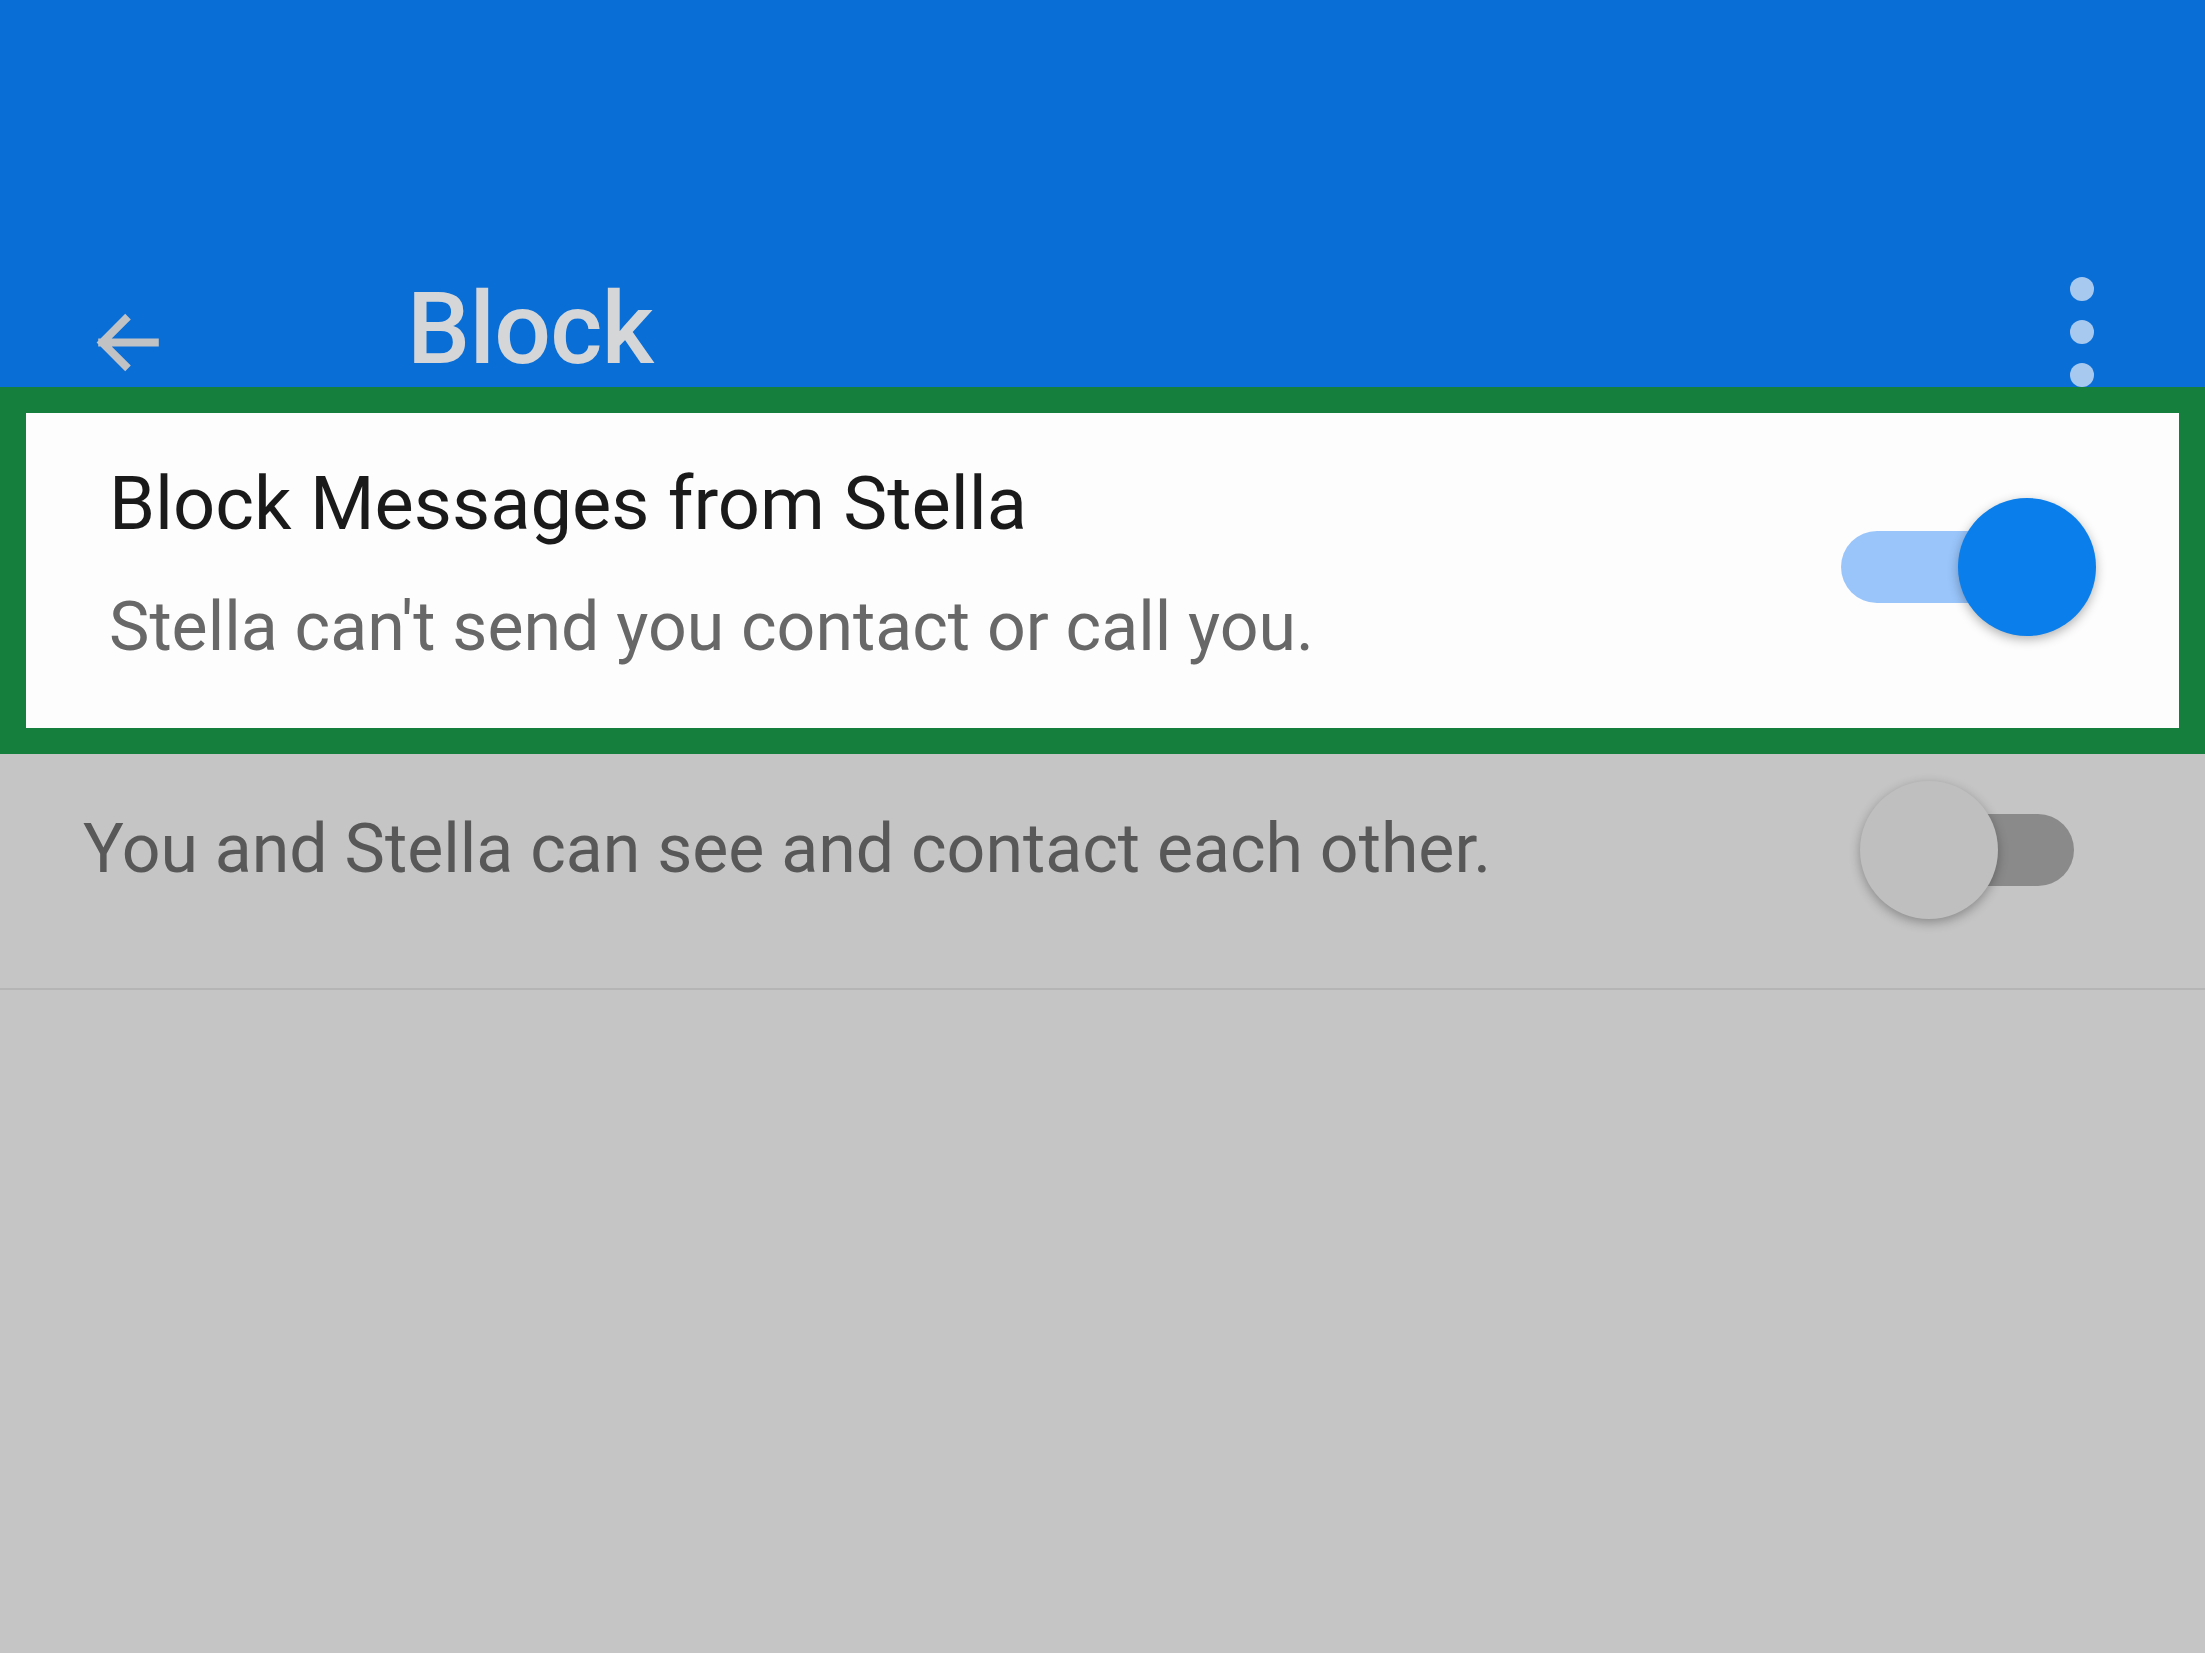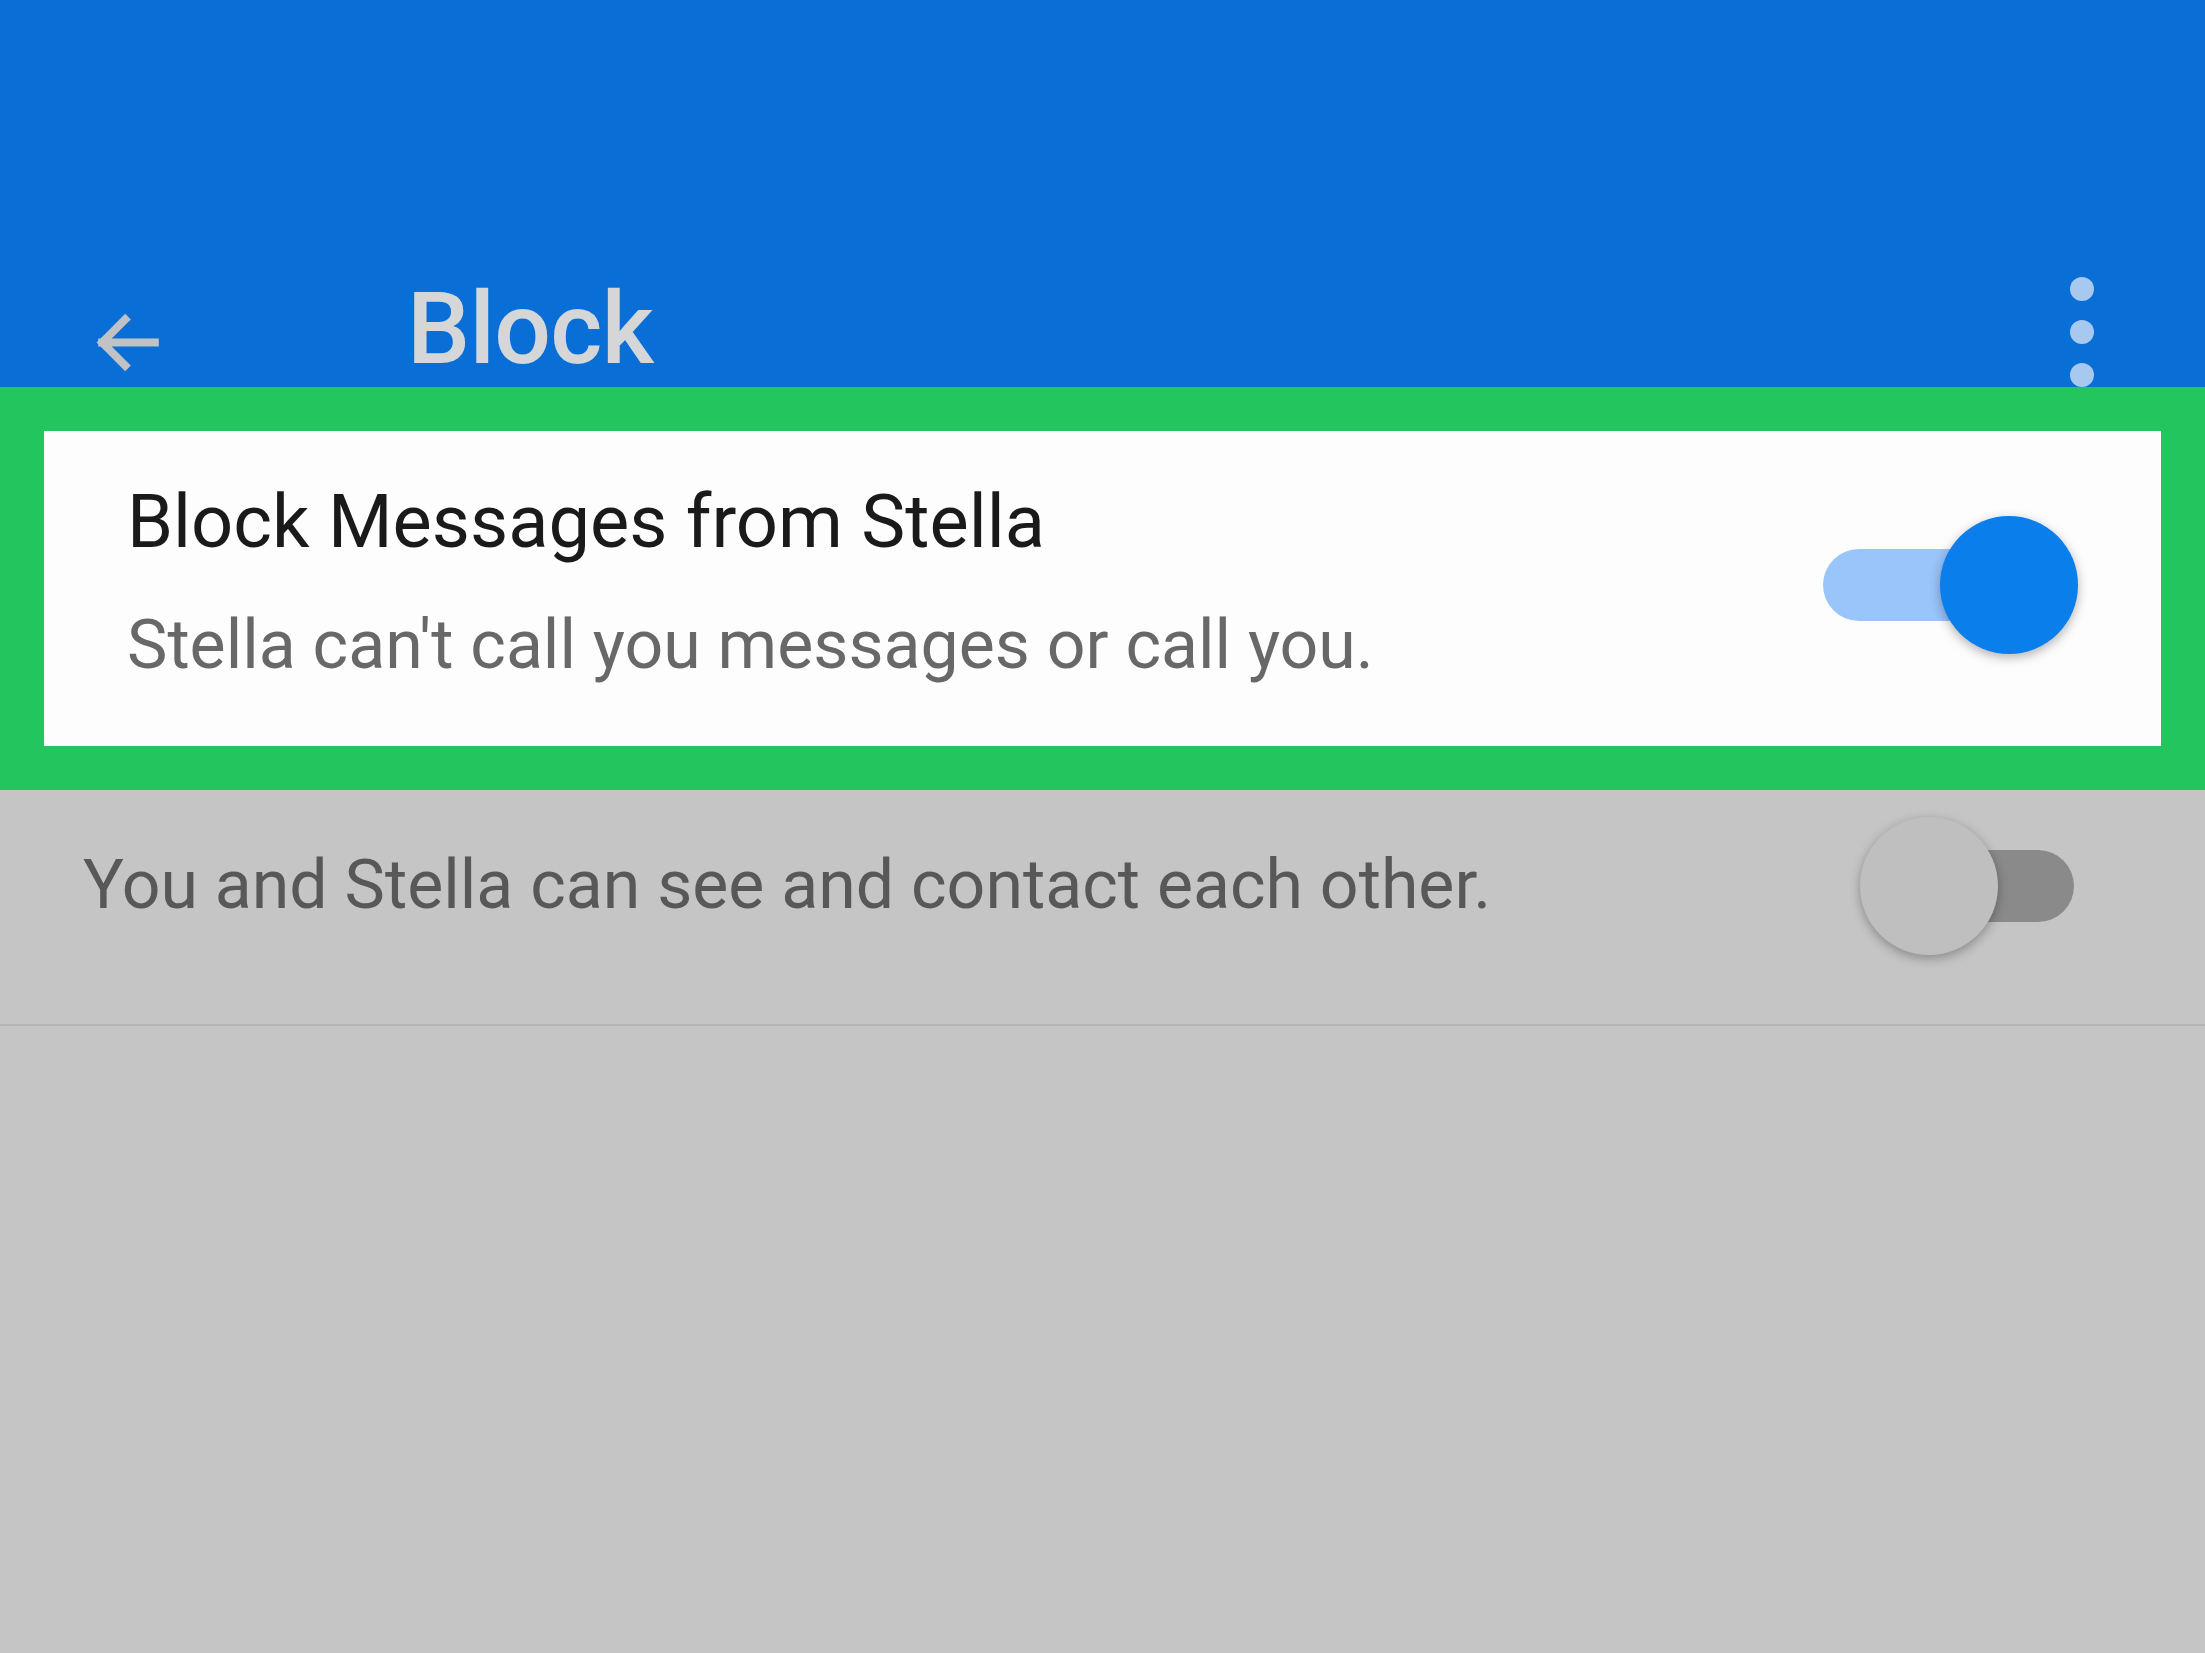--- a/index.html
+++ b/index.html
@@ -64,22 +64,22 @@
     }
     
     .more-icon .dot {
       width: 24px;
       height: 24px;
       border-radius: 50%;
       background: #a7c9f0;
     }
     
     .highlight-wrap {
-      background: #22c55e;
-      padding: 44px;
+      background: #15803d;
+      padding: 26px;
     }
     
     .setting-row {
       display: flex;
       align-items: center;
       justify-content: space-between;
       padding: 41px 83px 48px 83px;
     }
     
     .setting-row.highlighted {
@@ -178,21 +178,21 @@
       <div class="dot"></div>
       <div class="dot"></div>
       <div class="dot"></div>
     </div>
   </div>
 
   <div class="highlight-wrap">
     <div class="setting-row highlighted">
       <div class="setting-text">
         <div class="setting-title">Block Messages from Stella</div>
-        <div class="setting-desc">Stella can't call you messages or call you.</div>
+        <div class="setting-desc">Stella can't send you contact or call you.</div>
       </div>
       <div class="toggle on">
         <div class="toggle-track"></div>
         <div class="toggle-thumb"></div>
       </div>
     </div>
   </div>
 
   <div class="setting-row normal">
     <div class="setting-text">

